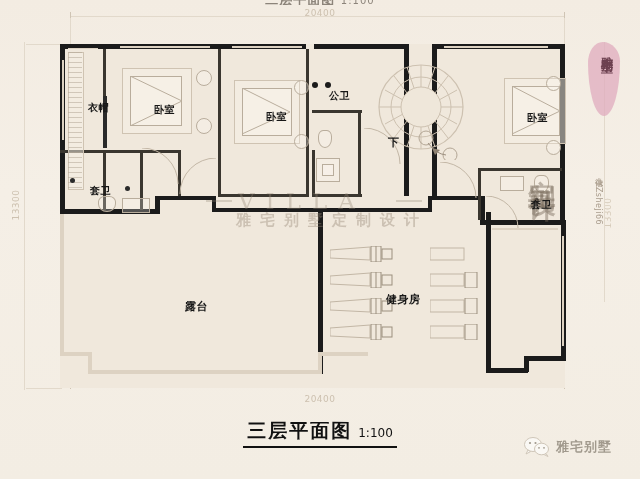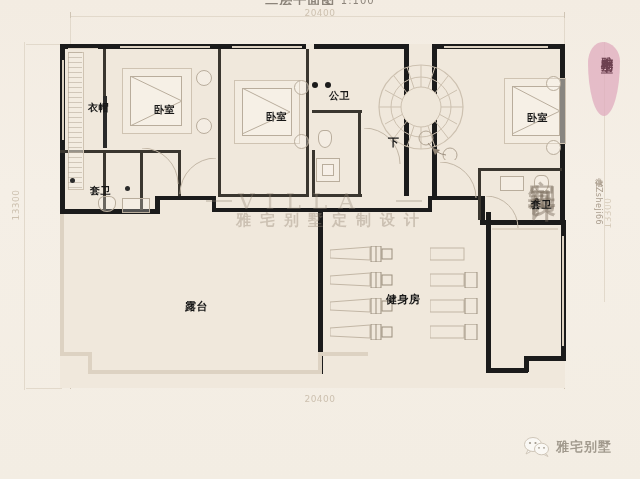--- a/index.html
+++ b/index.html
@@ -469,20 +469,25 @@
       <div class="room-label" style="left: 154px; top: 103px;">卧室</div>
       <div class="room-label" style="left: 90px; top: 184px;">套卫</div>
       <div class="room-label" style="left: 266px; top: 110px;">卧室</div>
       <div class="room-label" style="left: 329px; top: 89px;">公卫</div>
       <div class="room-label" style="left: 527px; top: 111px;">卧室</div>
       <div class="room-label" style="left: 531px; top: 198px;">套卫</div>
       <div class="room-label big" style="left: 185px; top: 299px;">露台</div>
       <div class="room-label big" style="left: 386px; top: 292px;">健身房</div>
     </div>
 
+  <div class="title-wrap">
+    <span class="title-main">
+      <span>三层平面图</span><span class="title-scale">1:100</span>
+    </span>
+  </div>
 
   <div class="wx-badge">
     <svg width="26" height="20" viewBox="0 0 26 20">
       <ellipse cx="9" cy="7.5" rx="8.5" ry="7" fill="#ffffff" stroke="#b9ae9e" stroke-width="1"></ellipse>
       <path d="M4 13 L2 17 L6.5 14.6 Z" fill="#ffffff" stroke="#b9ae9e" stroke-width="1"></path>
       <circle cx="6" cy="6" r="1.1" fill="#6f6759"></circle>
       <circle cx="11.5" cy="6" r="1.1" fill="#6f6759"></circle>
       <ellipse cx="17.5" cy="12" rx="7" ry="5.8" fill="#ffffff" stroke="#b9ae9e" stroke-width="1"></ellipse>
       <path d="M22 16.5 L24 19.5 L20.5 17.8 Z" fill="#ffffff" stroke="#b9ae9e" stroke-width="1"></path>
       <circle cx="15" cy="10.8" r="0.9" fill="#6f6759"></circle>

